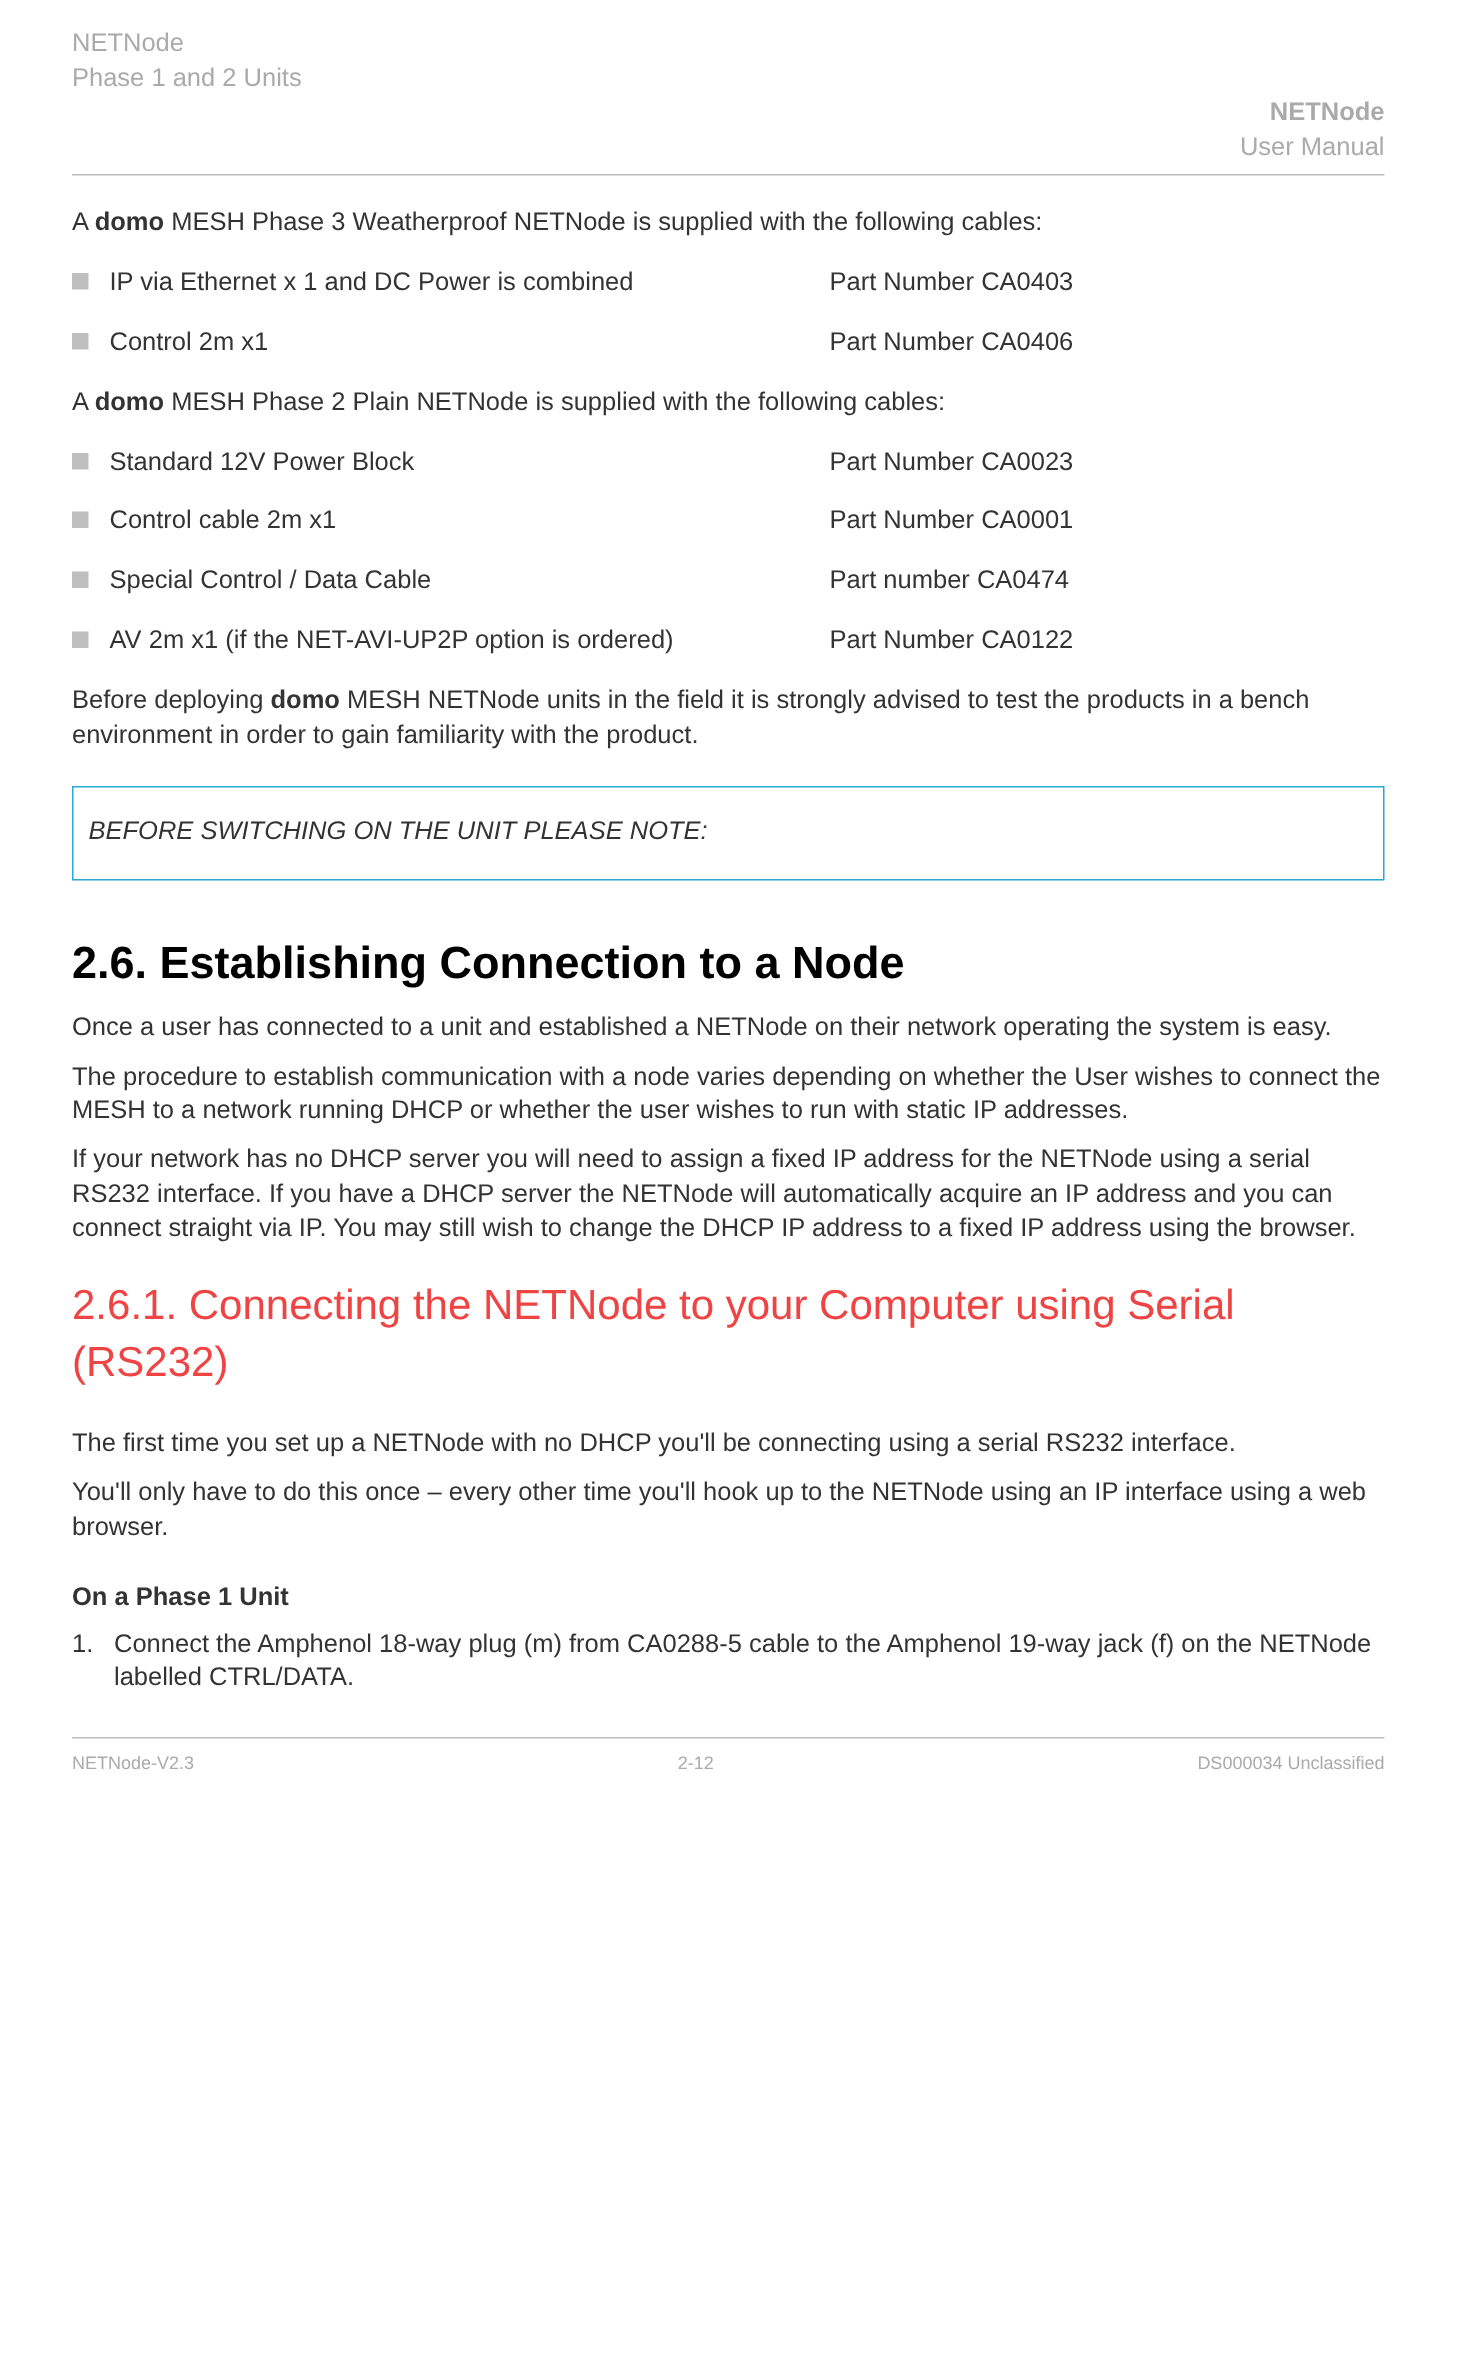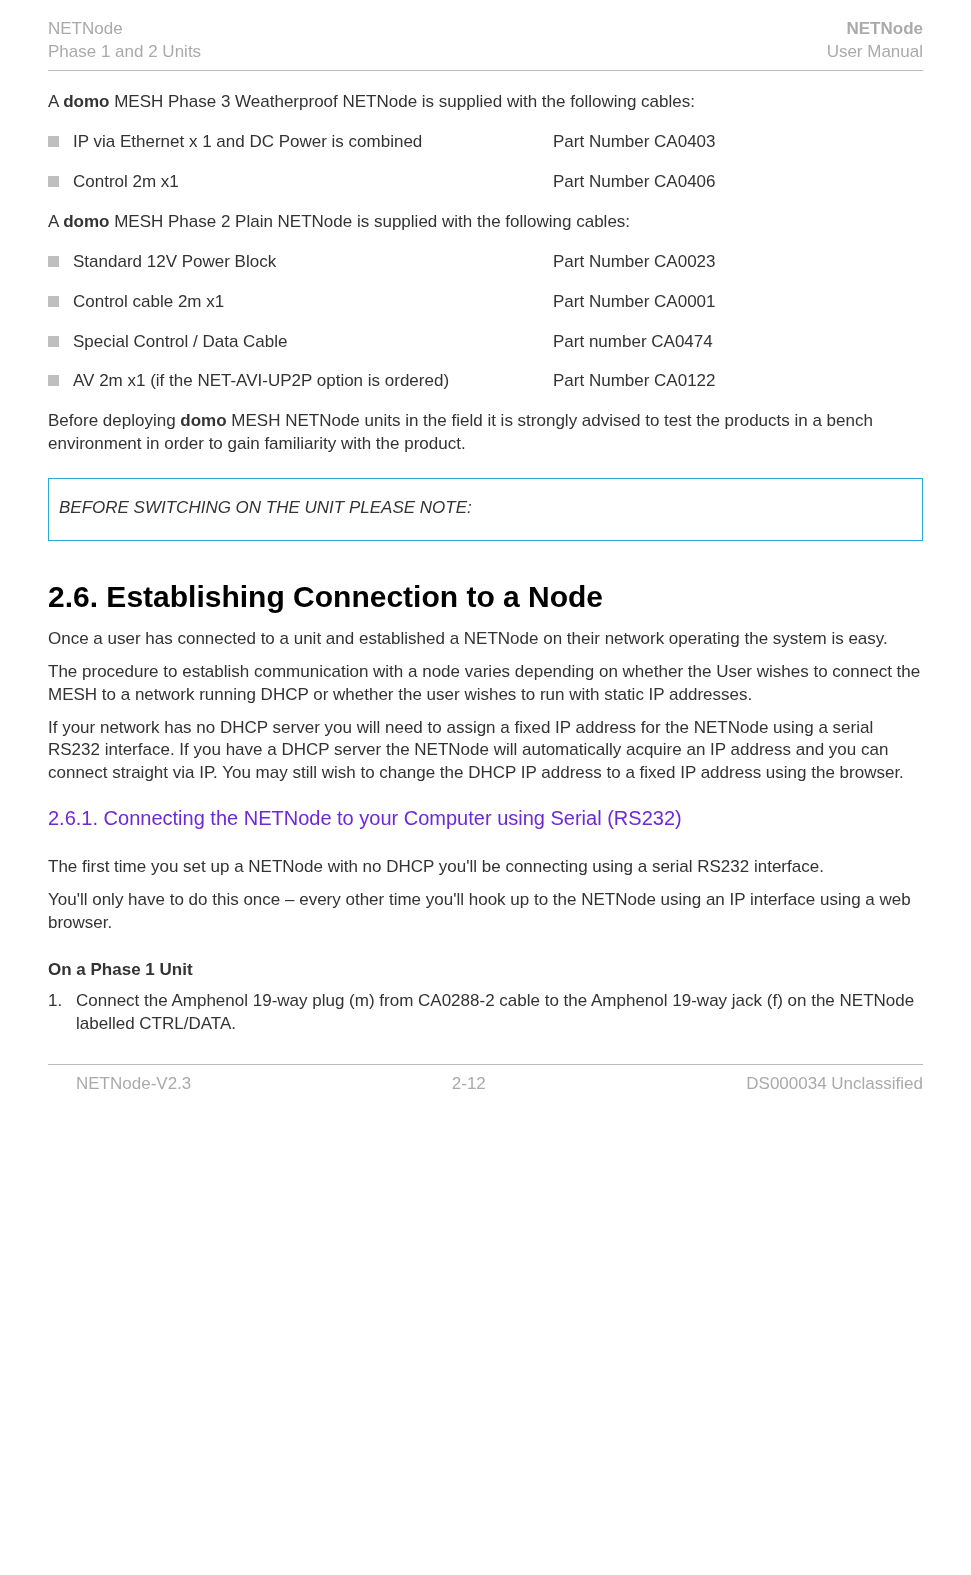--- a/index.html
+++ b/index.html
@@ -6,27 +6,27 @@
   body {
     font-family: Verdana, Geneva, sans-serif;
     background: #fff;
     color: #333;
     width: 971px;
     margin: 0 auto;
     padding: 18px 48px 18px 48px;
     font-size: 17px;
     line-height: 1.35;
   }
-  .hdr { display: flex; justify-content: space-between; margin-bottom: 4px; }
+  .hdr { display: flex; justify-content: space-between; margin-bottom: 4px; flex-direction: column; }
   .hdr-left { color: #aaa; }
   .hdr-right { color: #aaa; text-align: right; }
   .hdr-bold { font-weight: bold; }
   .rule { border: none; border-top: 1px solid #bbb; margin: 6px 0 20px 0; }
   .rule-bottom { border: none; border-top: 1px solid #bbb; margin: 28px 0 8px 0; }
-  .ftr { display: flex; justify-content: space-between; color: #aaa; font-size: 17px; margin-left: 28px; }
+  .ftr { display: flex; justify-content: space-between; color: #aaa; font-size: 12px; }
   .p { margin: 10px 0; }
   .sect-intro { margin: 10px 0 6px 0; }
   .bold { font-weight: bold; }
   .list { list-style: none; margin: 0 0 16px 0; }
   .list li { display: flex; align-items: flex-start; margin: 17px 0; }
   .bullet { display: inline-block; width: 11px; height: 11px; background: #bfbfbf; margin-right: 14px; margin-top: 5px; flex-shrink: 0; }
   .item-desc { width: 480px; flex-shrink: 0; }
   .item-part { }
   .notebox {
     border: 1.5px solid #2aa9d6;
@@ -34,22 +34,22 @@
     margin: 22px 0 36px 0;
   }
   .notebox p { margin: 6px 0; font-style: italic; }
   h2.section-title {
     color: #000000;
     font-size: 30px;
     font-weight: bold;
     margin: 24px 0 10px 0;
   }
   h3.subsection-title {
-    color: #6d28d9;
-    font-size: 20px;
+    color: #ef4444;
+    font-size: 28px;
     font-weight: normal;
     margin: 20px 0 24px 0;
   }
   .phase-head { font-weight: bold; margin: 24px 0 8px 0; }
   ol.numlist { list-style: none; margin: 6px 0 0 0; }
   ol.numlist li { display: flex; margin: 4px 0; }
   ol.numlist .num { width: 28px; flex-shrink: 0; }
 </style>
 </head>
 <body>
@@ -122,21 +122,21 @@
 <p class="p">If your network has no DHCP server you will need to assign a fixed IP address for the NETNode using a serial RS232 interface. If you have a DHCP server the NETNode will automatically acquire an IP address and you can connect straight via IP. You may still wish to change the DHCP IP address to a fixed IP address using the browser.</p>
 
 <h3 class="subsection-title">2.6.1.  Connecting the NETNode to your Computer using Serial (RS232)</h3>
 <p class="p">The first time you set up a NETNode with no DHCP you'll be connecting using a serial RS232 interface.</p>
 <p class="p">You'll only have to do this once – every other time you'll hook up to the NETNode using an IP interface using a web browser.</p>
 
 <p class="phase-head">On a Phase 1 Unit</p>
 <ol class="numlist">
   <li>
     <span class="num">1.</span>
-    <span>Connect the Amphenol 19-way plug (m) from CA0288-2 cable to the Amphenol 19-way jack (f) on the NETNode labelled CTRL/DATA.</span>
+    <span>Connect the Amphenol 18-way plug (m) from CA0288-5 cable to the Amphenol 19-way jack (f) on the NETNode labelled CTRL/DATA.</span>
   </li>
 </ol>
 
 <hr class="rule-bottom">
 <div class="ftr">
   <span>NETNode-V2.3</span>
   <span>2-12</span>
   <span>DS000034 Unclassified</span>
 </div>
 

